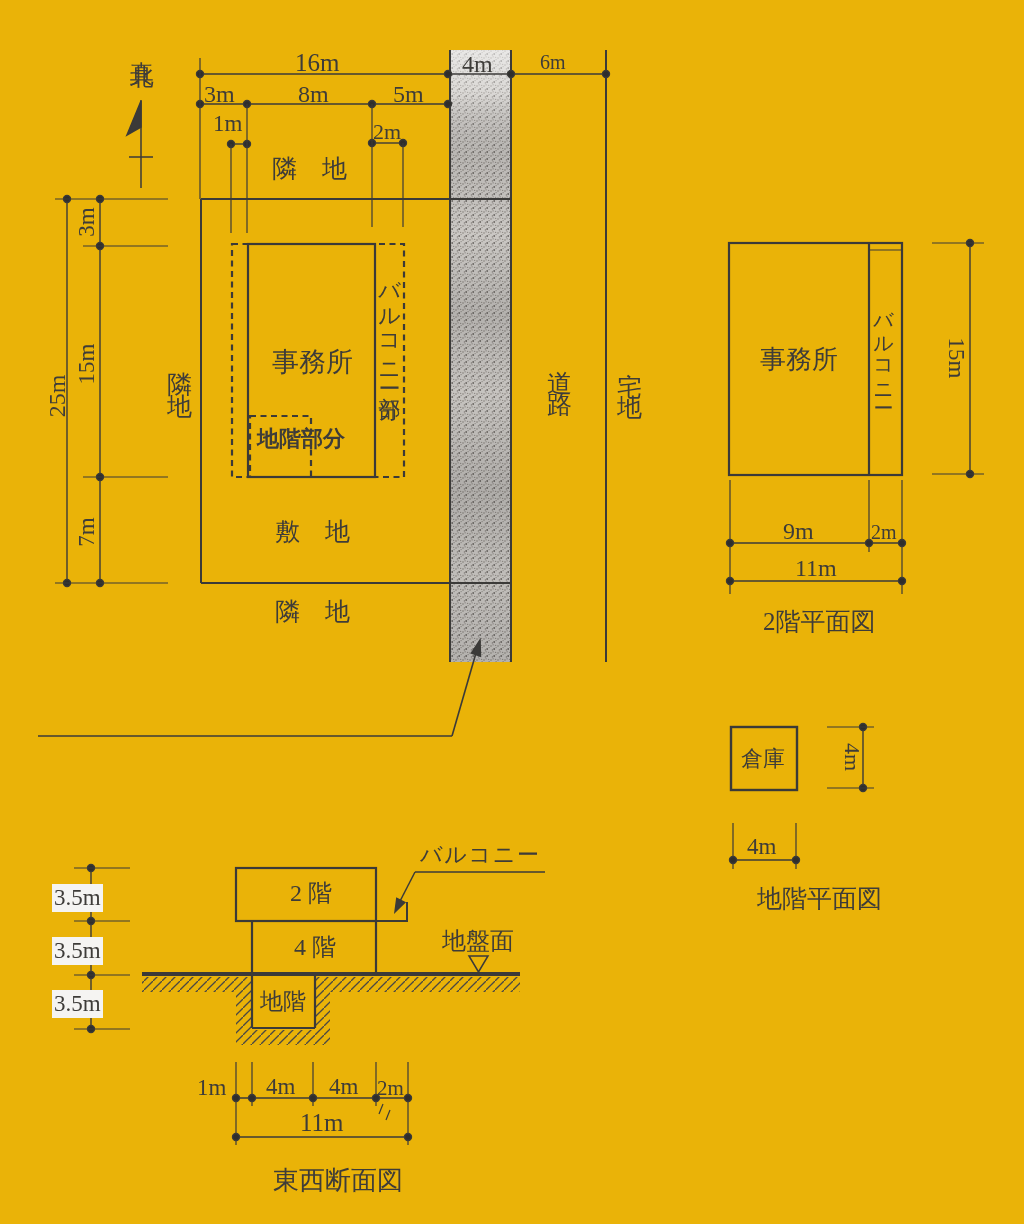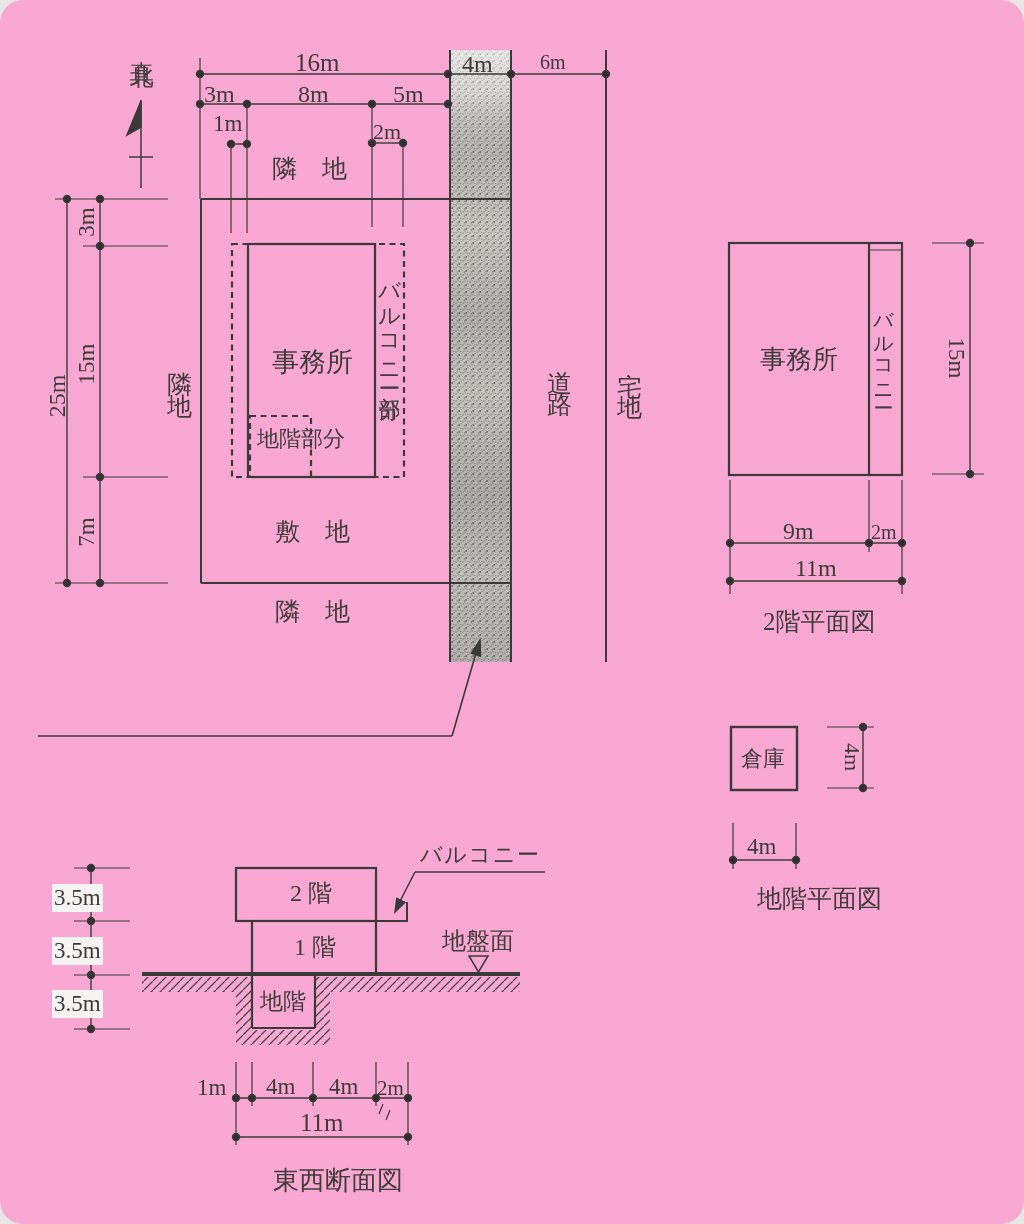--- a/index.html
+++ b/index.html
@@ -1,29 +1,29 @@
 <!DOCTYPE html>
 <html><head>
 <meta charset="utf-8">
 <style>
   html,body { margin:0; padding:0; background:#e8e6e3; }
   #page {
     position:relative; width:1024px; height:1224px;
-    background:#f9a8d4;
+    background:#eab308;
     font-family:"Liberation Serif","DejaVu Serif",serif;
-    color:#3e3c39; overflow:hidden;border-radius:23px;
+    color:#3e3c39; overflow:hidden;
   }
   #drawing { position:absolute; left:0; top:0; }
   .lbl { position:absolute; white-space:pre; line-height:1.2; color:#3e3c39; }
   .vt  { writing-mode:vertical-rl; text-orientation:upright; }
   .rot { width:80px; height:26px; text-align:center; }
   .ccw { transform:rotate(-90deg); transform-origin:center; }
   .cw  { transform:rotate(90deg);  transform-origin:center; }
   .paperbg { background:#f5f4f2; padding:0 2px; }
-  .twoline { width:64px; line-height:1.3; }
+  .twoline { width:64px; line-height:1.3;font-weight:bold; }
 </style>
 </head>
 <body>
 
 <div id="page">
 
 <svg id="drawing" width="1024" height="1224" viewBox="0 0 1024 1224">
   <defs>
     <pattern id="stipple" width="7" height="7" patternUnits="userSpaceOnUse">
       <rect width="7" height="7" fill="#cfccc8"></rect>
@@ -261,21 +261,21 @@
 <div class="lbl" style="left:871px;top:520px;font-size:20px">2m</div>
 <div class="lbl" style="left:795px;top:554px;font-size:24px">11m</div>
 <div class="lbl" style="left:763px;top:607px;font-size:25px">2階平面図</div>
 
 <div class="lbl" style="left:741px;top:746px;font-size:22px">倉庫</div>
 <div class="lbl rot cw" style="left:812px;top:744px;font-size:22px">4m</div>
 <div class="lbl" style="left:747px;top:833px;font-size:23px">4m</div>
 <div class="lbl" style="left:757px;top:884px;font-size:25px">地階平面図</div>
 
 <div class="lbl" style="left:290px;top:879px;font-size:24px">2 階</div>
-<div class="lbl" style="left:294px;top:933px;font-size:24px">1 階</div>
+<div class="lbl" style="left:294px;top:933px;font-size:24px">4 階</div>
 <div class="lbl" style="left:260px;top:988px;font-size:23px">地階</div>
 <div class="lbl" style="left:420px;top:842px;font-size:22px;letter-spacing:0.08em">バルコニー</div>
 <div class="lbl" style="left:442px;top:927px;font-size:24px">地盤面</div>
 <div class="lbl paperbg" style="left:52px;top:884px;font-size:23px">3.5m</div>
 <div class="lbl paperbg" style="left:52px;top:937px;font-size:23px">3.5m</div>
 <div class="lbl paperbg" style="left:52px;top:990px;font-size:23px">3.5m</div>
 <div class="lbl" style="left:197px;top:1074px;font-size:23px">1m</div>
 <div class="lbl" style="left:266px;top:1073px;font-size:23px">4m</div>
 <div class="lbl" style="left:329px;top:1073px;font-size:23px">4m</div>
 <div class="lbl" style="left:377px;top:1076px;font-size:21px">2m</div>

